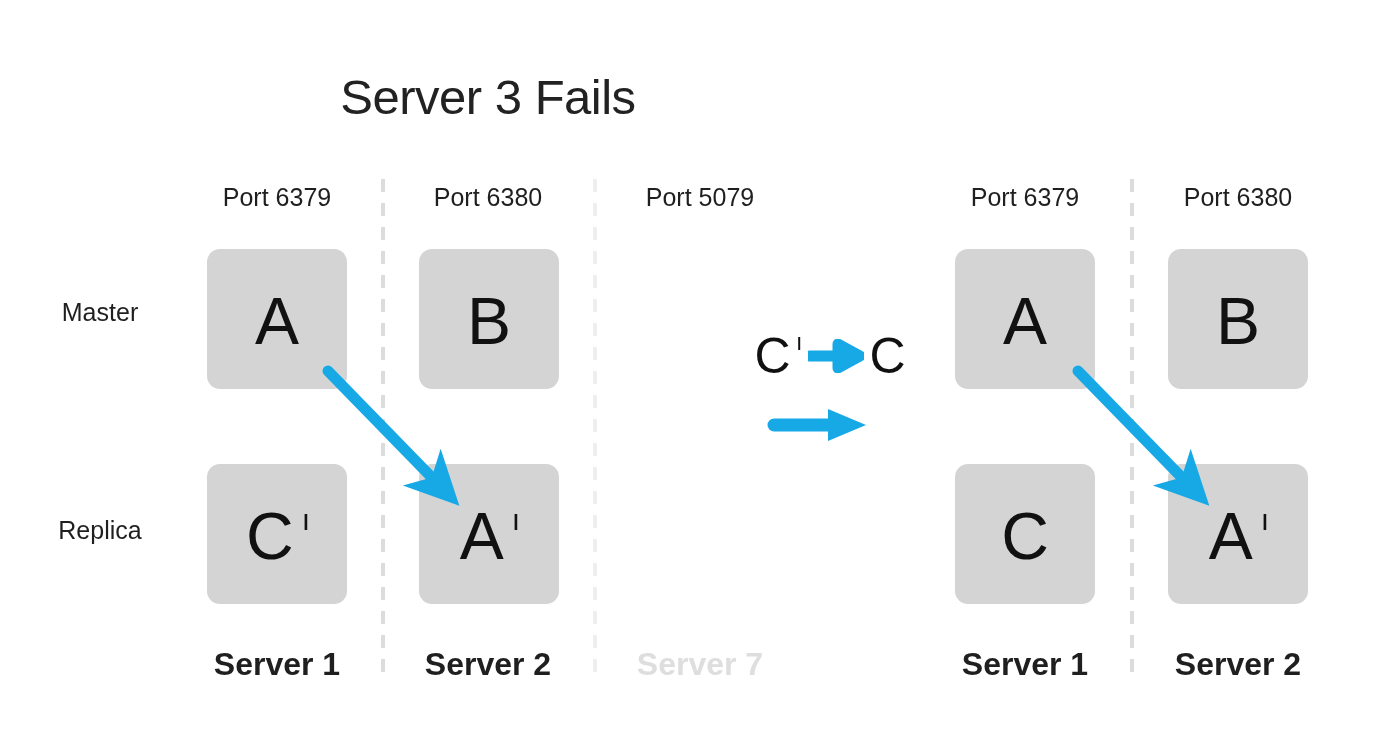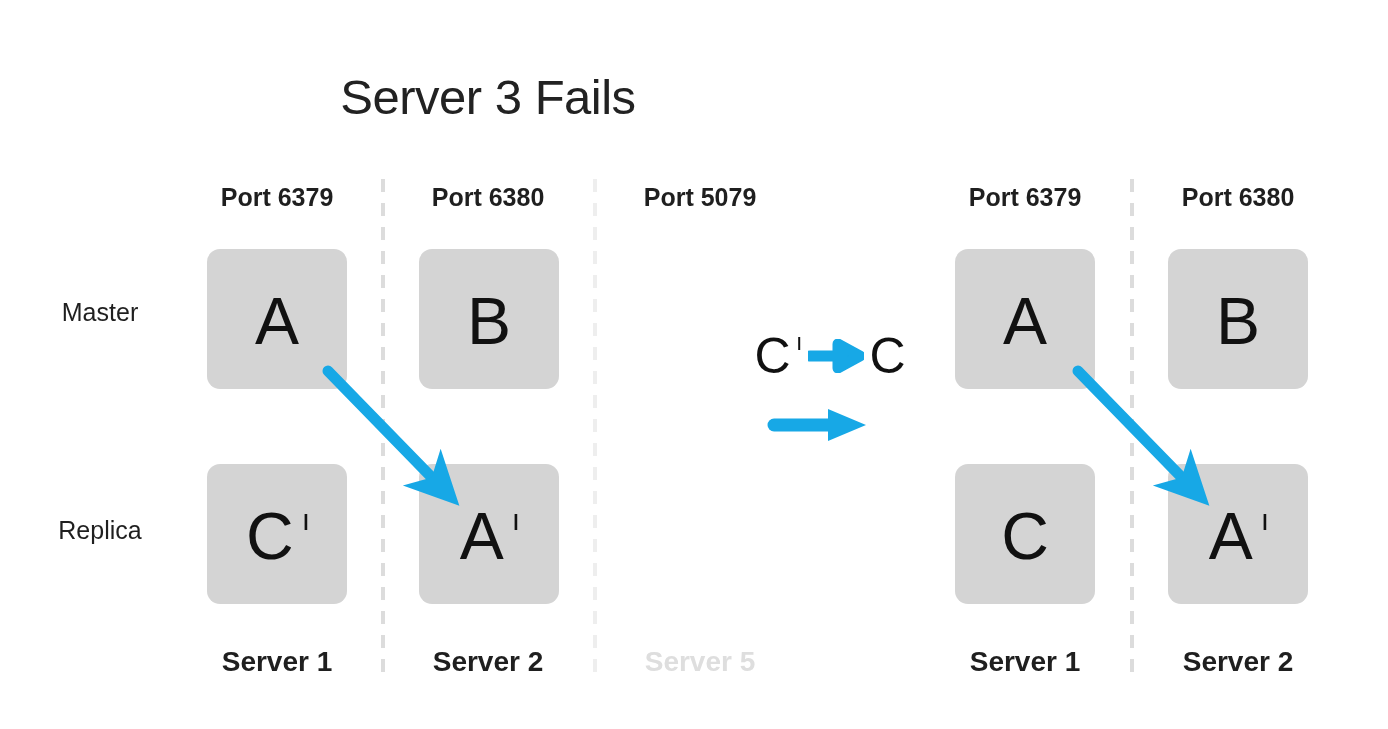--- a/index.html
+++ b/index.html
@@ -70,32 +70,32 @@
         rgba(255,255,255,0) 13px, rgba(255,255,255,0) 24px);
   }
 
   
   .port-label {
     position: absolute;
     width: 220px;
     text-align: center;
     top: 164px;
     font-size: 25px;
-    font-weight: 700;
+    font-weight: 400;
     color: #1f1f1f;
     white-space: nowrap;
   }
 
   
   .server-label {
     position: absolute;
     width: 220px;
     text-align: center;
     top: 627px;
-    font-size: 28px;
+    font-size: 32px;
     font-weight: 700;
     color: #1f1f1f;
     white-space: nowrap;
   }
   .server-label.dimmed { color: #dedede; }
 
   
   .node {
     position: absolute;
     width: 140px;
@@ -237,18 +237,18 @@
     </g>
 
     <g>
       <line x1="774" y1="406" x2="836" y2="406" stroke="#17A8E6" stroke-width="13" stroke-linecap="round"></line>
       <path d="M828,390 L866,406 L828,422 Z" fill="#17A8E6"></path>
     </g>
   </svg>
 
   <div class="server-label" style="left:167px;">Server 1</div>
   <div class="server-label" style="left:378px;">Server 2</div>
-  <div class="server-label dimmed" style="left:590px;">Server 5</div>
+  <div class="server-label dimmed" style="left:590px;">Server 7</div>
 
   <div class="server-label" style="left:915px;">Server 1</div>
   <div class="server-label" style="left:1128px;">Server 2</div>
 
 </div>
 
 </body></html>

